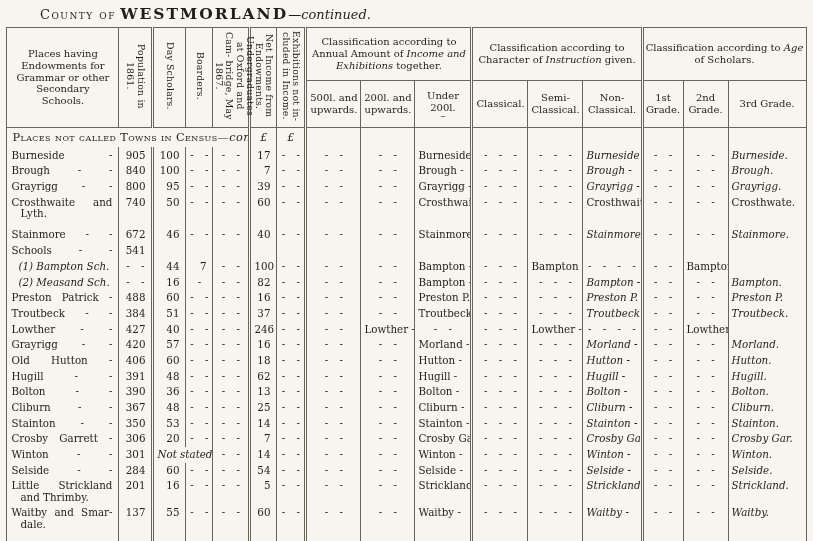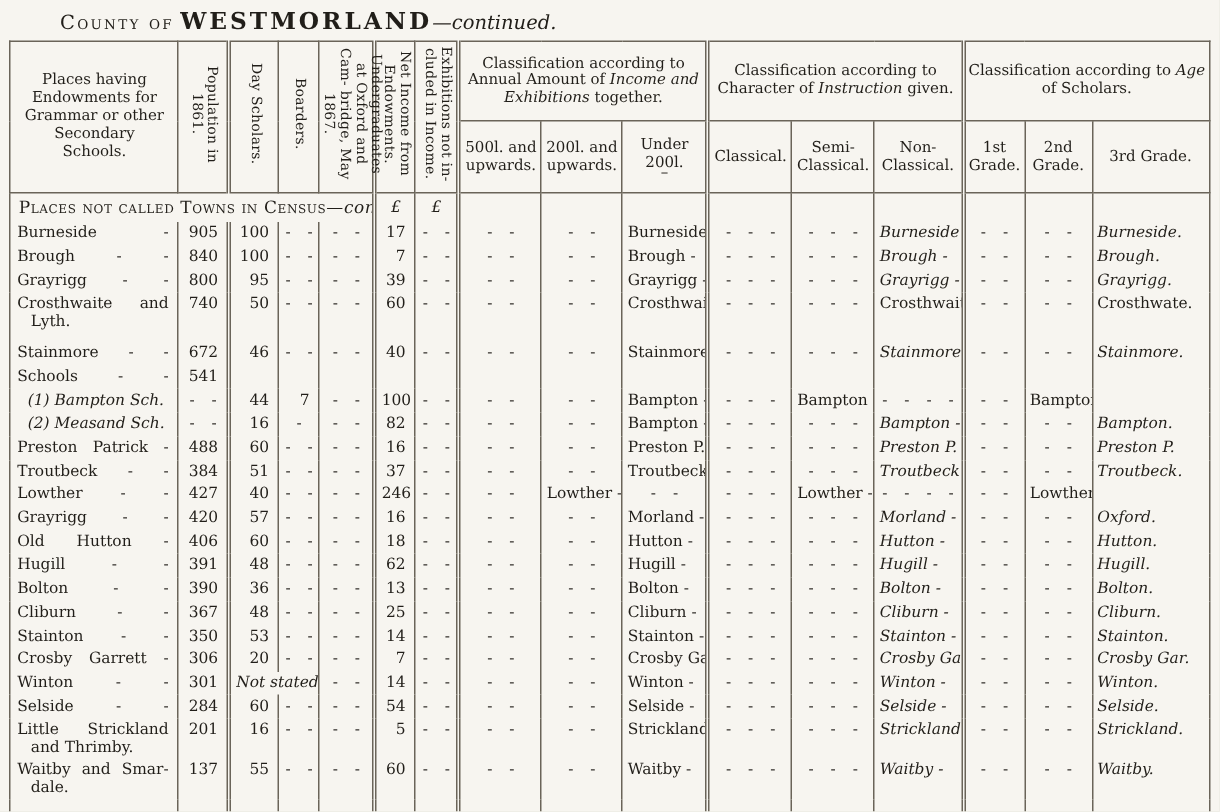--- a/index.html
+++ b/index.html
@@ -367,21 +367,21 @@
           <td class="c-num dl">16</td>
           <td class="c-num dashes">- -</td>
           <td class="cen dl dashes">- -</td>
           <td class="cen dashes">- -</td>
           <td class="name">Morland -</td>
           <td class="cen dl dashes">- - -</td>
           <td class="cen dashes">- - -</td>
           <td class="name ital">Morland -</td>
           <td class="cen dl dashes">- -</td>
           <td class="cen dashes">- -</td>
-          <td class="name ital">Oxford.</td>
+          <td class="name ital">Morland.</td>
         </tr>
         <tr>
           <td class="c-place">
             <div class="pl">Old Hutton -</div>
           </td>
           <td class="c-num">406</td>
           <td class="c-num dl">60</td>
           <td class="c-num dashes">- -</td>
           <td class="c-num dashes">- -</td>
           <td class="c-num dl">18</td>

